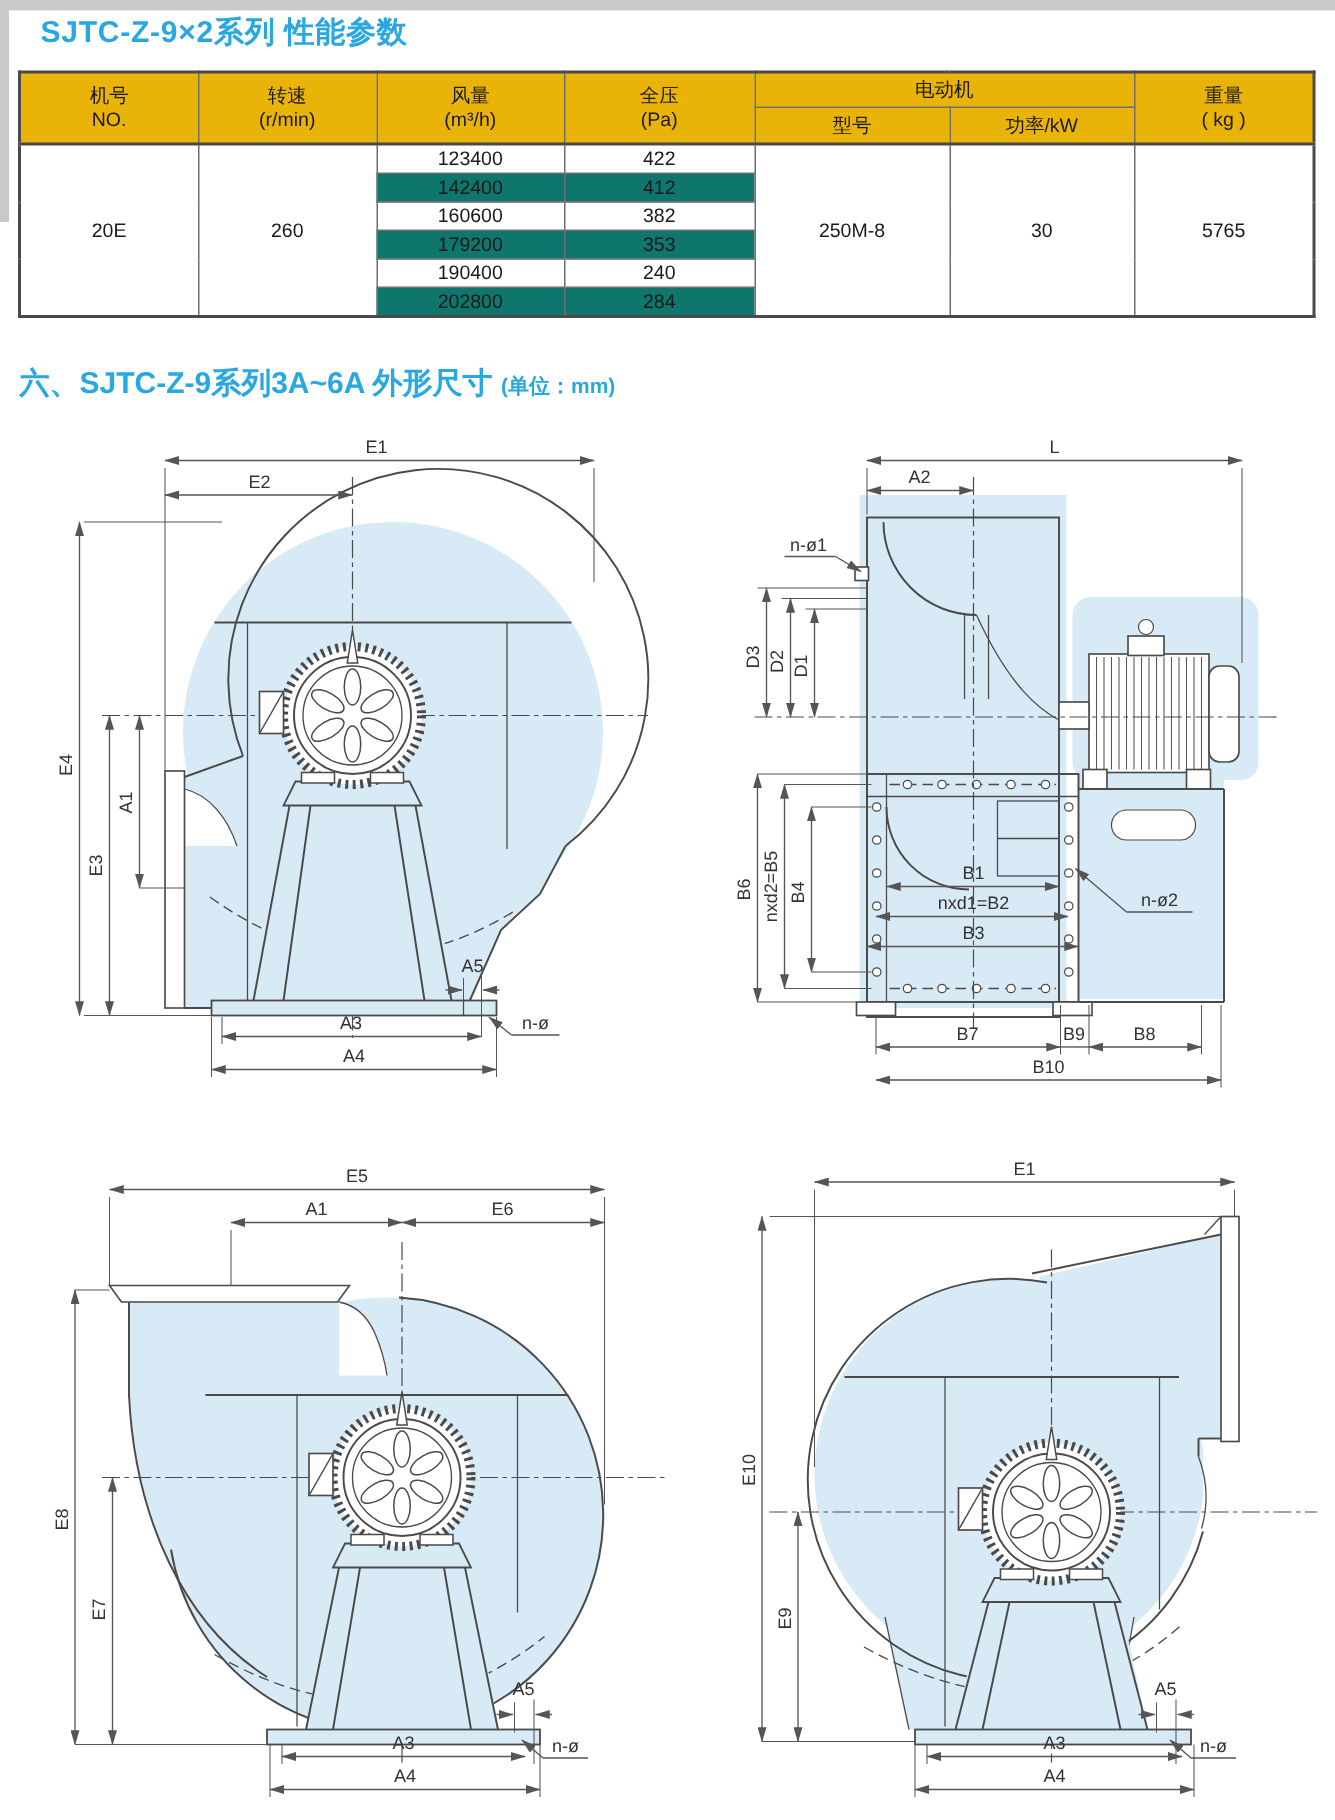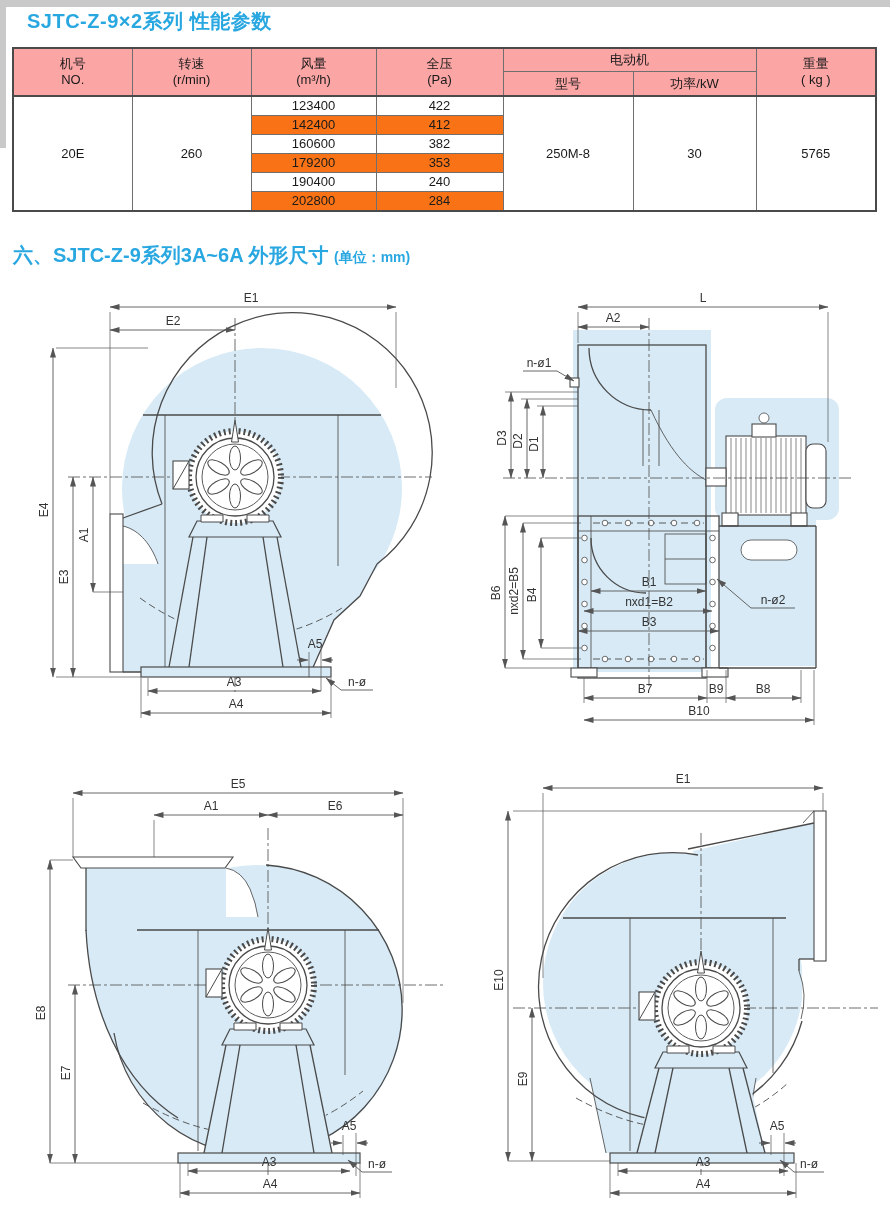--- a/index.html
+++ b/index.html
@@ -6,26 +6,26 @@
   body{width:890px;height:1213px;background:#fff;position:relative;overflow:hidden;
        font-family:"Liberation Sans","DejaVu Sans",sans-serif;color:#1a1a1a;}
   .strip-top{position:absolute;left:0;top:0;width:890px;height:7px;background:#c9c9c9;}
   .strip-left{position:absolute;left:0;top:0;width:6px;height:148px;background:#c9c9c9;}
   .title1{position:absolute;left:27px;top:8px;margin:0;font-size:20px;font-weight:bold;color:#29a7e0;letter-spacing:.5px;}
   .title2{position:absolute;left:13px;top:242px;margin:0;font-size:20px;font-weight:bold;color:#29a7e0;}
   .title2 .unit{font-size:14px;margin-top:14px;}
   table.perf{position:absolute;left:12px;top:47px;width:863px;border-collapse:collapse;table-layout:fixed;
              font-size:13px;border:2px solid #4a4a4a;}
   .perf th,.perf td{border:1px solid #6f6f6f;text-align:center;vertical-align:middle;padding:0;font-weight:normal;line-height:1.2;}
-  .perf thead th{background:#fca5a5;}
+  .perf thead th{background:#eab308;}
   .perf thead{border-bottom:2px solid #4a4a4a;}
   .perf .hrow1 th{height:22px;}
   .perf .hrow2 th{height:23px;}
   .perf tbody td{height:18px;margin-left:32px;}
-  .perf tbody tr.alt td.sub{background:#f97316;}
+  .perf tbody tr.alt td.sub{background:#0f766e;}
   .drawing{position:absolute;}
   
   .dt{font-size:12px;fill:#333;text-anchor:middle;font-family:"Liberation Sans","DejaVu Sans",sans-serif;}
   .ln{stroke:#4a4a4a;stroke-width:1.3;fill:none;}
   .lnt{stroke:#4a4a4a;stroke-width:.85;fill:none;}
   .lnd{stroke:#4a4a4a;stroke-width:.9;fill:none;stroke-dasharray:7 4;}
   .cl{stroke:#4a4a4a;stroke-width:.8;fill:none;stroke-dasharray:12 3 3 3;}
   .dl{stroke:#555;stroke-width:.9;fill:none;}
   .ext{stroke:#555;stroke-width:.7;fill:none;}
   .blue{fill:#d7eaf6;stroke:none;}

